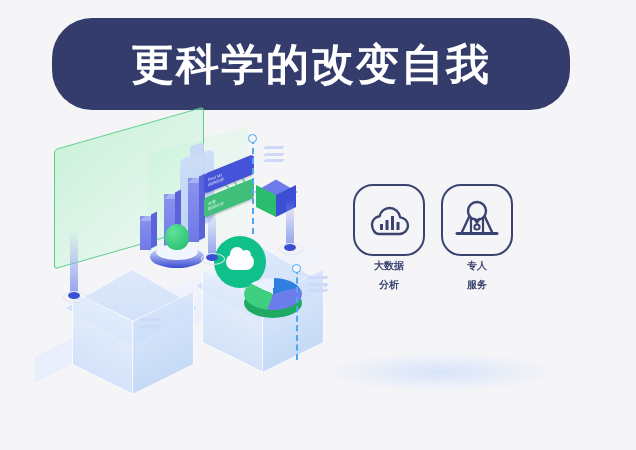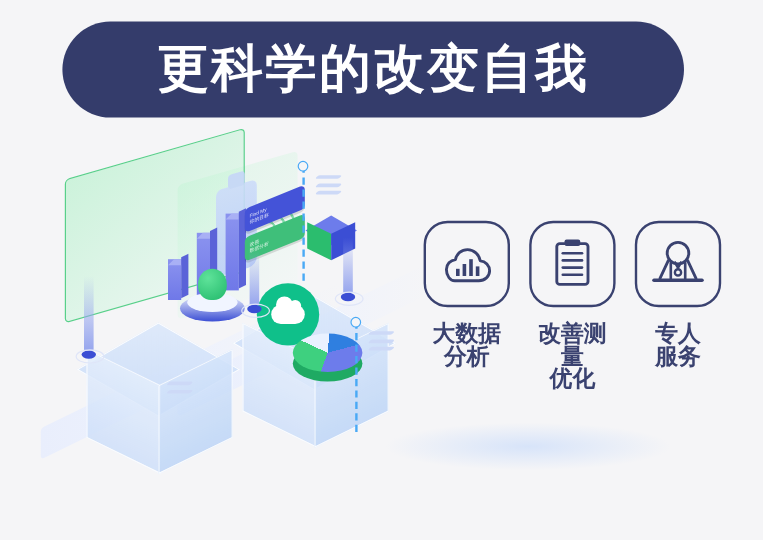--- a/index.html
+++ b/index.html
@@ -6,21 +6,21 @@
   body{
     width:636px;height:450px;
     background:#f5f5f7;
     font-family:"Liberation Sans","DejaVu Sans",sans-serif;
     overflow:hidden;position:relative;
   }
   .stage{position:absolute;inset:0;}
 
   
   .header-pill{
-    position:absolute;left:52px;top:18px;width:518px;height:80px;
+    position:absolute;left:52px;top:18px;width:518px;height:92px;
     background:#343c6b;border-radius:40px;
     display:flex;align-items:center;justify-content:center;
   }
   .header-title{
     color:#ffffff;font-size:43px;font-weight:bold;
     letter-spacing:2px;line-height:1;white-space:nowrap;
   }
 
   
   .illus{position:absolute;left:28px;top:120px;width:330px;height:250px;}
@@ -130,21 +130,21 @@
     border-radius:50%;background:#f5f5f7;}
   .hatch{position:absolute;}
   .hatch i{display:block;width:20px;height:2.5px;background:#cdd9f7;
     transform:skewX(-40deg);margin-bottom:4px;border-radius:2px;}
 
   
   .features{position:absolute;left:352px;top:184px;width:250px;display:flex;gap:14px;}
   .feature{width:74px;display:flex;flex-direction:column;align-items:center;}
   .icon-box{width:72px;height:72px;border:2.5px solid #3a4270;border-radius:20px;
     display:flex;align-items:center;justify-content:center;box-sizing:border-box;}
-  .feature-label{margin-top:13px;color:#3a4270;font-size:19px;font-weight:bold;
+  .feature-label{color:#3a4270;font-size:10px;font-weight:bold;
     line-height:19px;text-align:center;white-space:pre-line;}
 
   
   .footer-tagline{
     position:absolute;left:0;top:382px;width:636px;text-align:center;
     color:#3a4270;font-size:34px;font-weight:bold;letter-spacing:1px;
   }
   .footer-glow{position:absolute;left:320px;top:352px;width:240px;height:40px;
     background:radial-gradient(ellipse at center,rgba(205,222,250,.75),rgba(245,245,247,0) 70%);}
 </style>
@@ -260,34 +260,20 @@
           <rect x="14" y="23" width="3" height="6" fill="#3a4270"></rect>
           <rect x="19.5" y="19" width="3" height="10" fill="#3a4270"></rect>
           <rect x="25" y="15" width="3" height="14" fill="#3a4270"></rect>
           <rect x="30.5" y="21" width="3" height="8" fill="#3a4270"></rect>
         </svg>
       </div>
       <div class="feature-label">大数据
 分析</div>
     </div>
 
-    <div class="feature">
-      <div class="icon-box">
-        <svg width="38" height="44" viewBox="0 0 38 44" fill="none" aria-hidden="true">
-          <rect x="6" y="5" width="26" height="34" rx="2.5" stroke="#3a4270" stroke-width="2.4"></rect>
-          <rect x="12.5" y="1.5" width="13" height="5.5" rx="1.6" fill="#3a4270"></rect>
-          <line x1="11" y1="13" x2="27" y2="13" stroke="#3a4270" stroke-width="2.2" stroke-linecap="round"></line>
-          <line x1="11" y1="19" x2="27" y2="19" stroke="#3a4270" stroke-width="2.2" stroke-linecap="round"></line>
-          <line x1="11" y1="25" x2="27" y2="25" stroke="#3a4270" stroke-width="2.2" stroke-linecap="round"></line>
-          <line x1="11" y1="31" x2="27" y2="31" stroke="#3a4270" stroke-width="2.2" stroke-linecap="round"></line>
-        </svg>
-      </div>
-      <div class="feature-label">改善测量
-优化</div>
-    </div>
 
     <div class="feature">
       <div class="icon-box">
         <svg width="48" height="44" viewBox="0 0 48 44" fill="none" aria-hidden="true">
           <circle cx="24" cy="13" r="9" stroke="#3a4270" stroke-width="2.4"></circle>
           <path d="M16 19L9 34M32 19l7 15" stroke="#3a4270" stroke-width="2.4" stroke-linecap="round"></path>
           <path d="M18 21v13M30 21v13" stroke="#3a4270" stroke-width="2.2" stroke-linecap="round"></path>
           <path d="M21 20l3 5 3-5" stroke="#3a4270" stroke-width="2.2" stroke-linejoin="round"></path>
           <circle cx="24" cy="29" r="2.6" stroke="#3a4270" stroke-width="2"></circle>
           <line x1="4" y1="35.5" x2="44" y2="35.5" stroke="#3a4270" stroke-width="3" stroke-linecap="round"></line>

